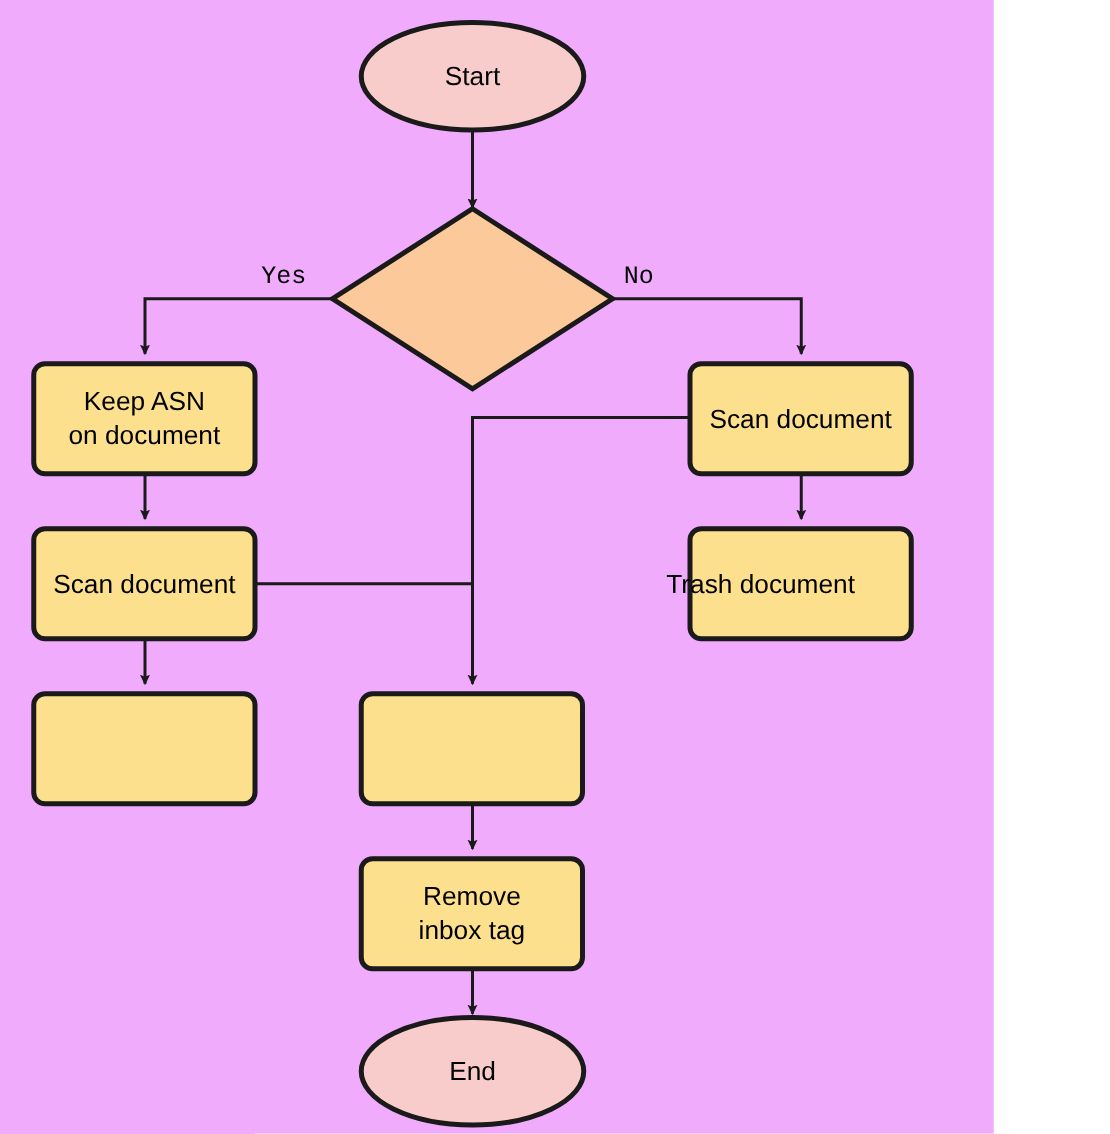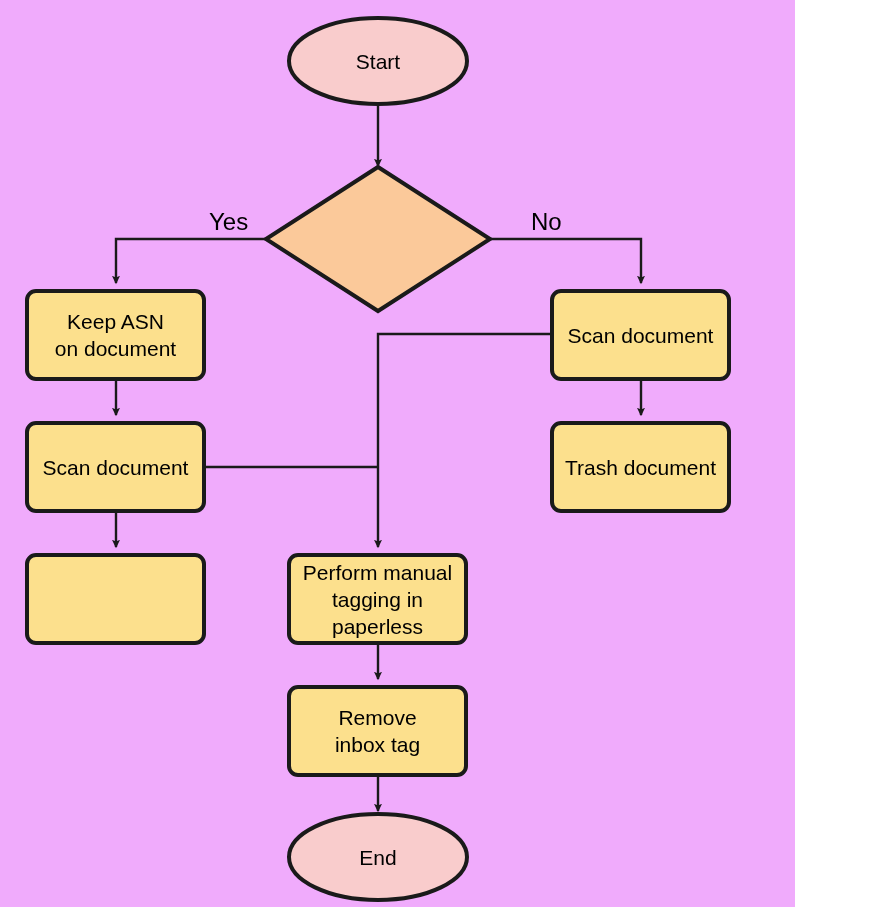--- a/index.html
+++ b/index.html
@@ -32,22 +32,22 @@
     text-align: center;
     font-family: "Liberation Sans", sans-serif;
     font-size: 21px;
     line-height: 27px;
     color: #000000;
     white-space: pre-line;
     pointer-events: none;
   }
   .edge-label {
     position: absolute;
-    font-family: Liberation Sans, sans-serif;
-    font-size: 24px;
+    font-family: Liberation Mono, monospace;
+    font-size: 20px;
     line-height: 22px;
     color: #000000;
     white-space: nowrap;
   }
   .annotation {
     position: absolute;
     font-family: "Liberation Sans", sans-serif;
     font-style: italic;
     font-size: 20px;
     line-height: 26px;
@@ -115,29 +115,26 @@
 
 
   <div class="node-label" style="left:27px; top:291px; width:177px; height:88px;">Keep ASN
 on document</div>
 
   <div class="node-label" style="left:27px; top:423px; width:177px; height:88px;">Scan document</div>
 
 
   <div class="node-label" style="left:552px; top:291px; width:177px; height:88px;">Scan document</div>
 
-  <div class="node-label" style="left:552px; top:423px; width:177px; height:88px;">Trash document</div>
+  <div class="node-label" style="left:520px; top:423px; width:177px; height:88px;">Trash document</div>
 
-  <div class="node-label" style="left:289px; top:555px; width:177px; height:88px;">Perform manual
-tagging in
-paperless</div>
 
   <div class="node-label" style="left:289px; top:814px; width:178px; height:86px;">End</div>
 
   <div class="node-label" style="left:289px; top:687px; width:177px; height:88px;">Remove
 inbox tag</div>
 
   <div class="edge-label" style="left:209px; top:211px;">Yes</div>
 
-  <div class="edge-label" style="left:531px; top:211px;">No</div>
+  <div class="edge-label" style="left:499px; top:211px;">No</div>
 
 
 </div>
 
 </body></html>

